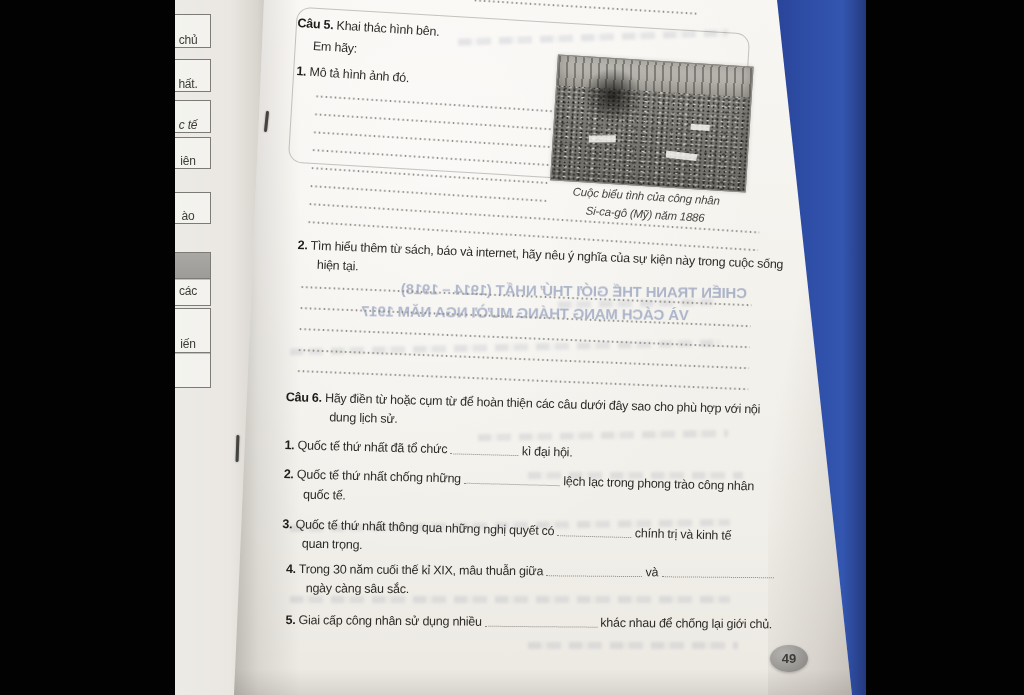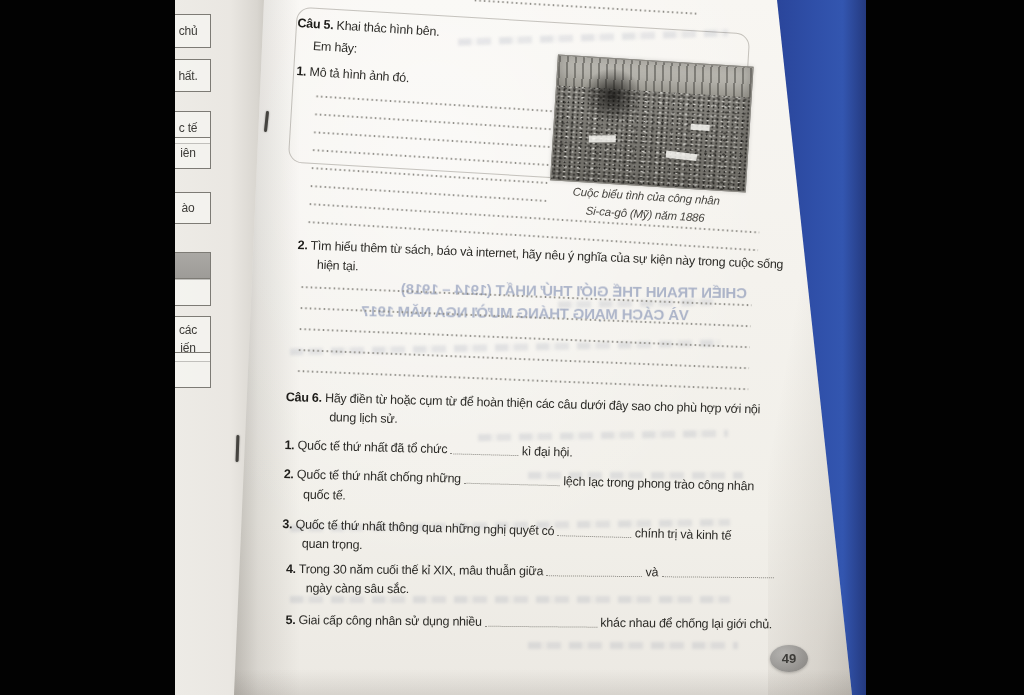--- a/index.html
+++ b/index.html
@@ -14,21 +14,21 @@
   
   .desk{left:750px;top:0;width:116px;height:695px;
     background:linear-gradient(90deg,#1e3170 0%,#2a459a 22%,#2f4fa8 55%,#3356b0 80%,#24397e 100%);}
 
   
   .left-page{left:175px;top:0;width:100px;height:695px;
     clip-path:polygon(0 0,93px 0,62px 695px,0 695px);
     background:linear-gradient(90deg,#edebe6 0%,#eae7e2 55%,#d9d6d0 82%,#c4c1ba 96%,#b5b2ab 100%);}
   .frag-box{position:absolute;left:-10px;width:44px;
     border:1.2px solid #7d7b75;background:rgba(250,249,245,.55);
-    display:flex;align-items:center;justify-content:center;flex-direction:column;
+    display:flex;align-items:center;justify-content:flex-end;flex-direction:column;
     font-size:12px;color:#3c3b37;letter-spacing:-.2px;}
   .frag-gray{background:linear-gradient(180deg,#aaa8a4,#9d9b97);}
   .frag-pair{line-height:1.5;}
 
   
   .main-page{left:228px;top:0;width:640px;height:695px;
     clip-path:polygon(36px 0,549px 0,624px 695px,6px 695px);
     background:
       radial-gradient(ellipse at 32% 22%, rgba(255,255,255,.5), transparent 55%),
       linear-gradient(180deg,#f8f6f2 0%,#f4f2ed 40%,#f1efe9 75%,#ece9e3 100%);}
@@ -99,32 +99,32 @@
 
 <div class="abs desk"></div>
 
 <div class="abs left-page">
   <div class="frag-box" style="top:14px;height:32px;">
     <span>chủ</span>
   </div>
   <div class="frag-box" style="top:59px;height:31px;">
     <span>hất.</span>
   </div>
-  <div class="frag-box" style="top:111px;height:31px;">
+  <div class="frag-box" style="top:100px;height:31px;font-style:italic;">
     <span>c tế</span>
   </div>
   <div class="frag-box" style="top:137px;height:30px;">
     <span>iên</span>
   </div>
   <div class="frag-box" style="top:192px;height:30px;">
     <span>ào</span>
   </div>
   <div class="frag-box frag-gray" style="top:252px;height:26px;"></div>
   <div class="frag-box" style="top:278px;height:26px;"></div>
-  <div class="frag-box frag-pair" style="top:316px;height:44px;">
+  <div class="frag-box frag-pair" style="top:308px;height:44px;gap:35px;">
     <span>các</span>
     <span>iến</span>
   </div>
   <div class="frag-box" style="top:352px;height:34px;"></div>
 </div>
 
 <div class="abs main-page">
 
   <div class="abs frame5"></div>
   <div class="abs dl" style="left:245px;top:6px;width:225px;transform:rotate(3.4deg);"></div>

